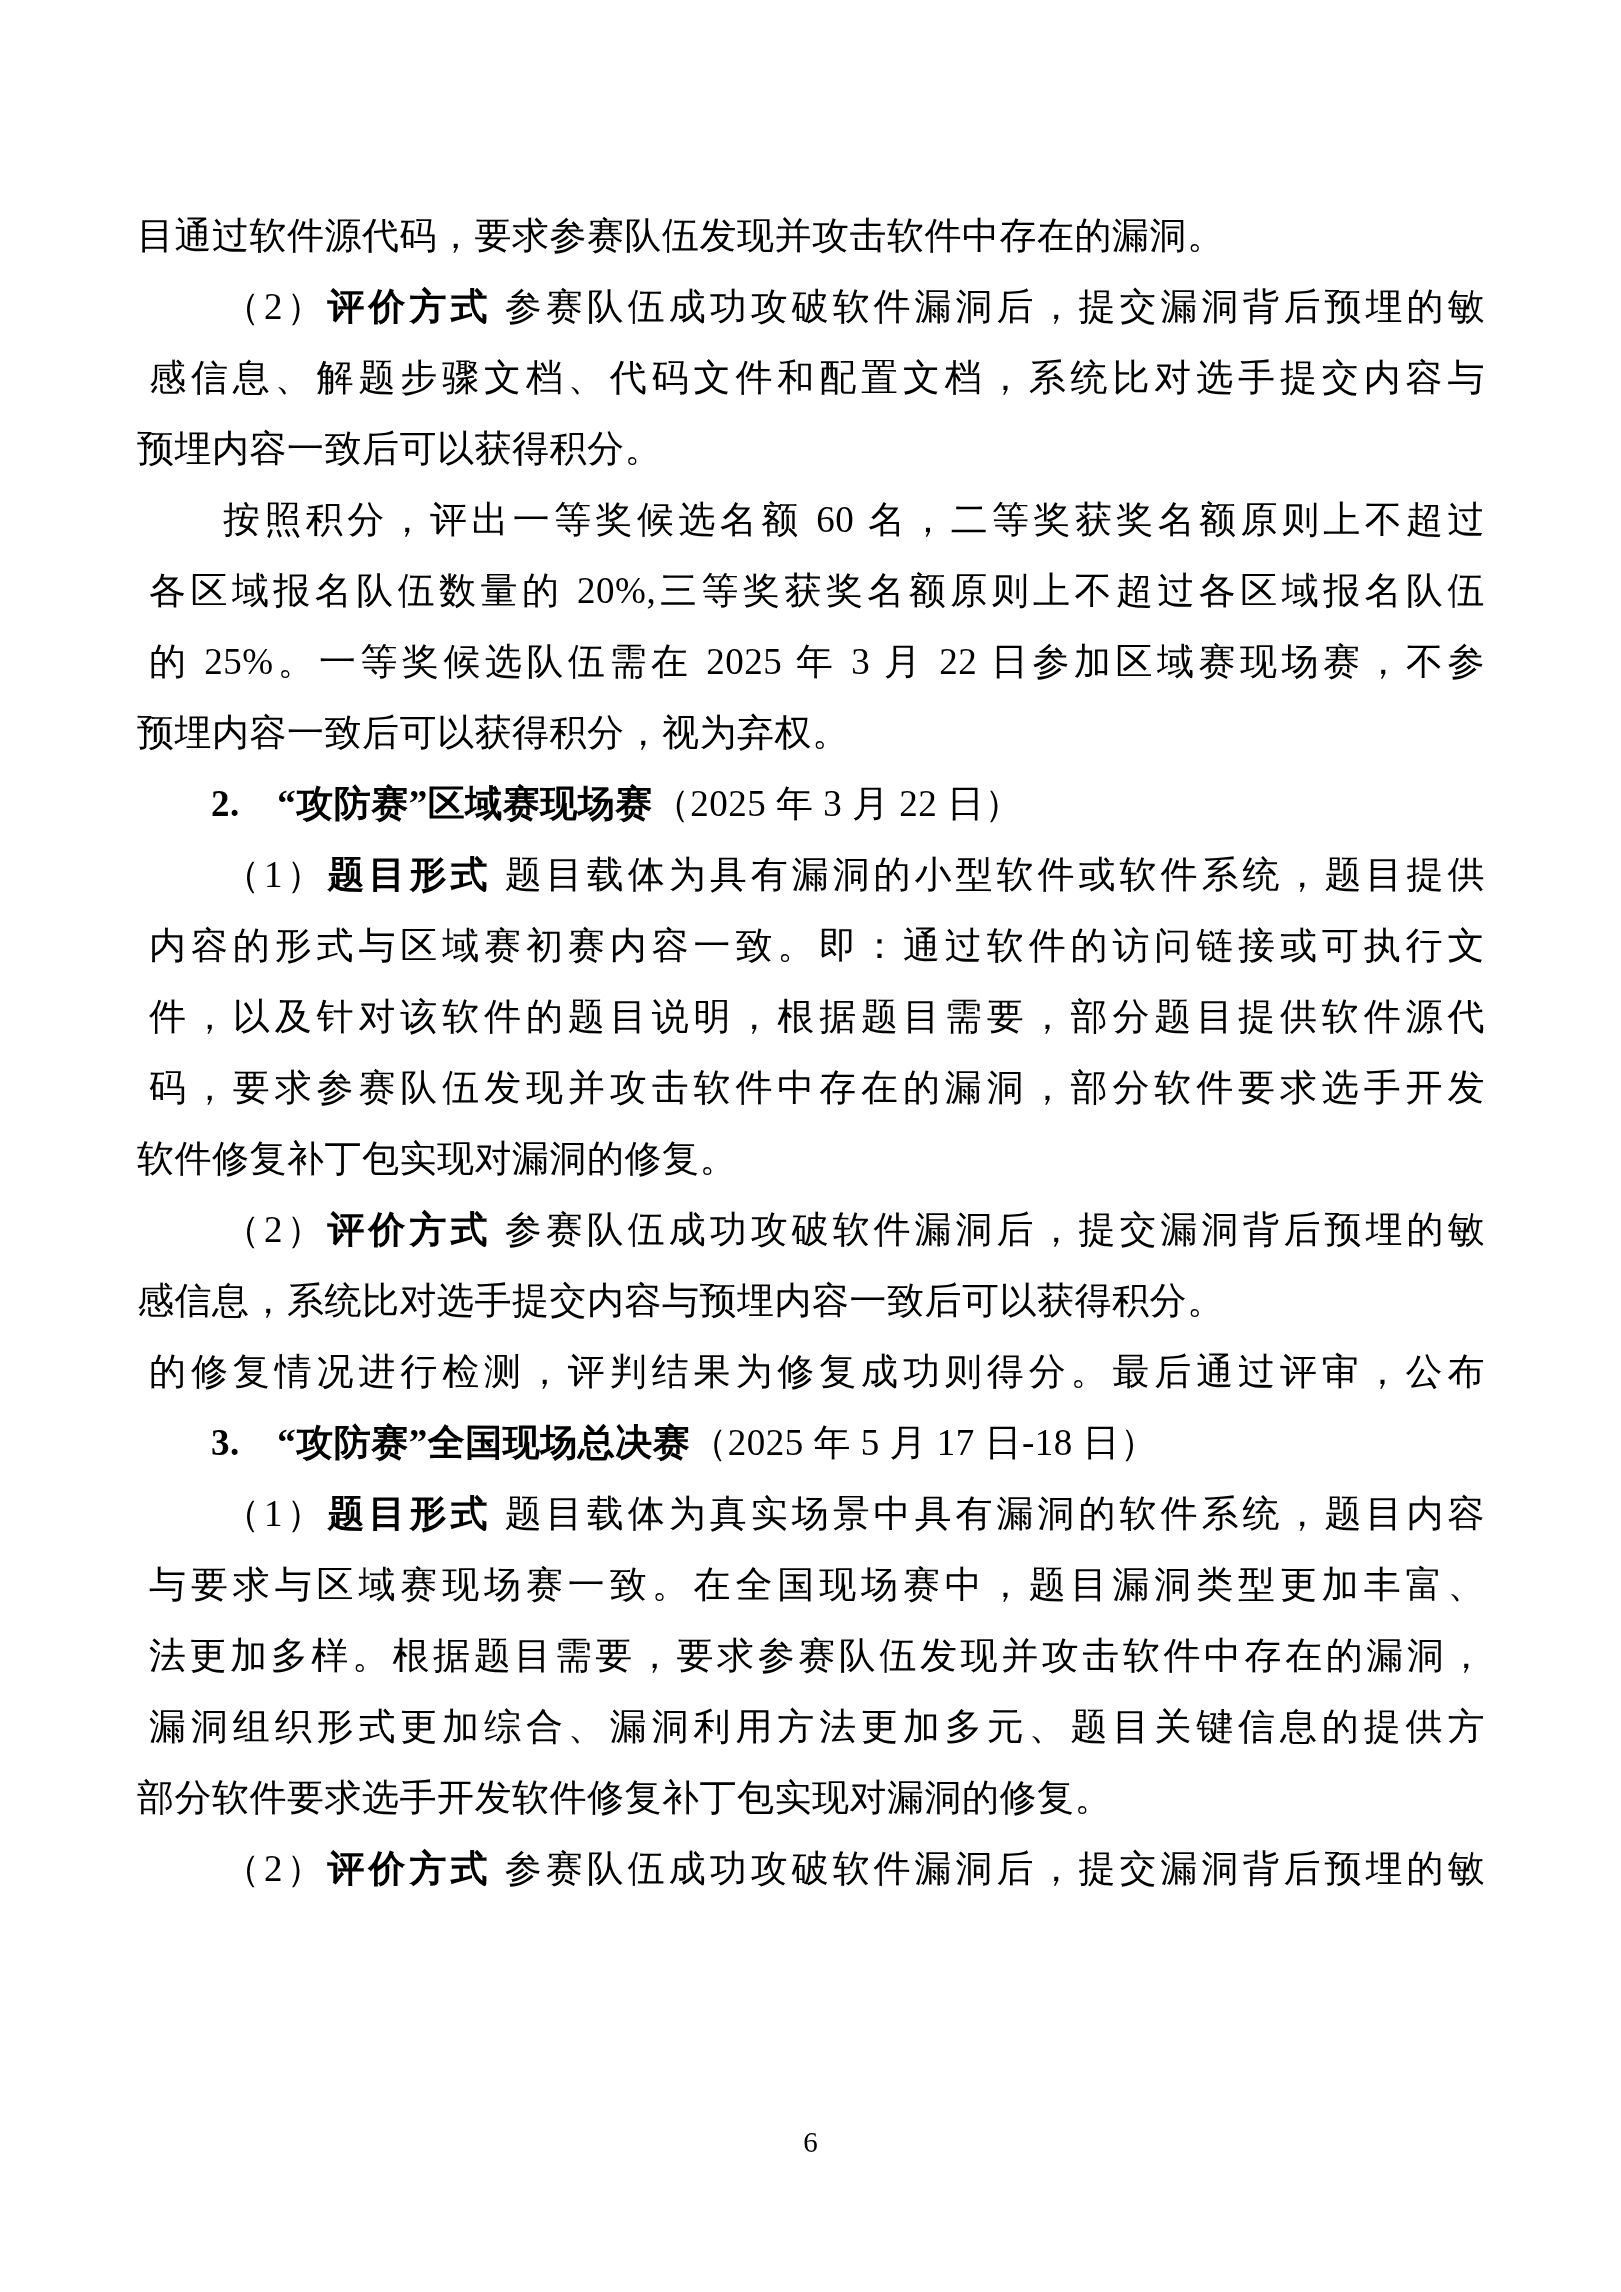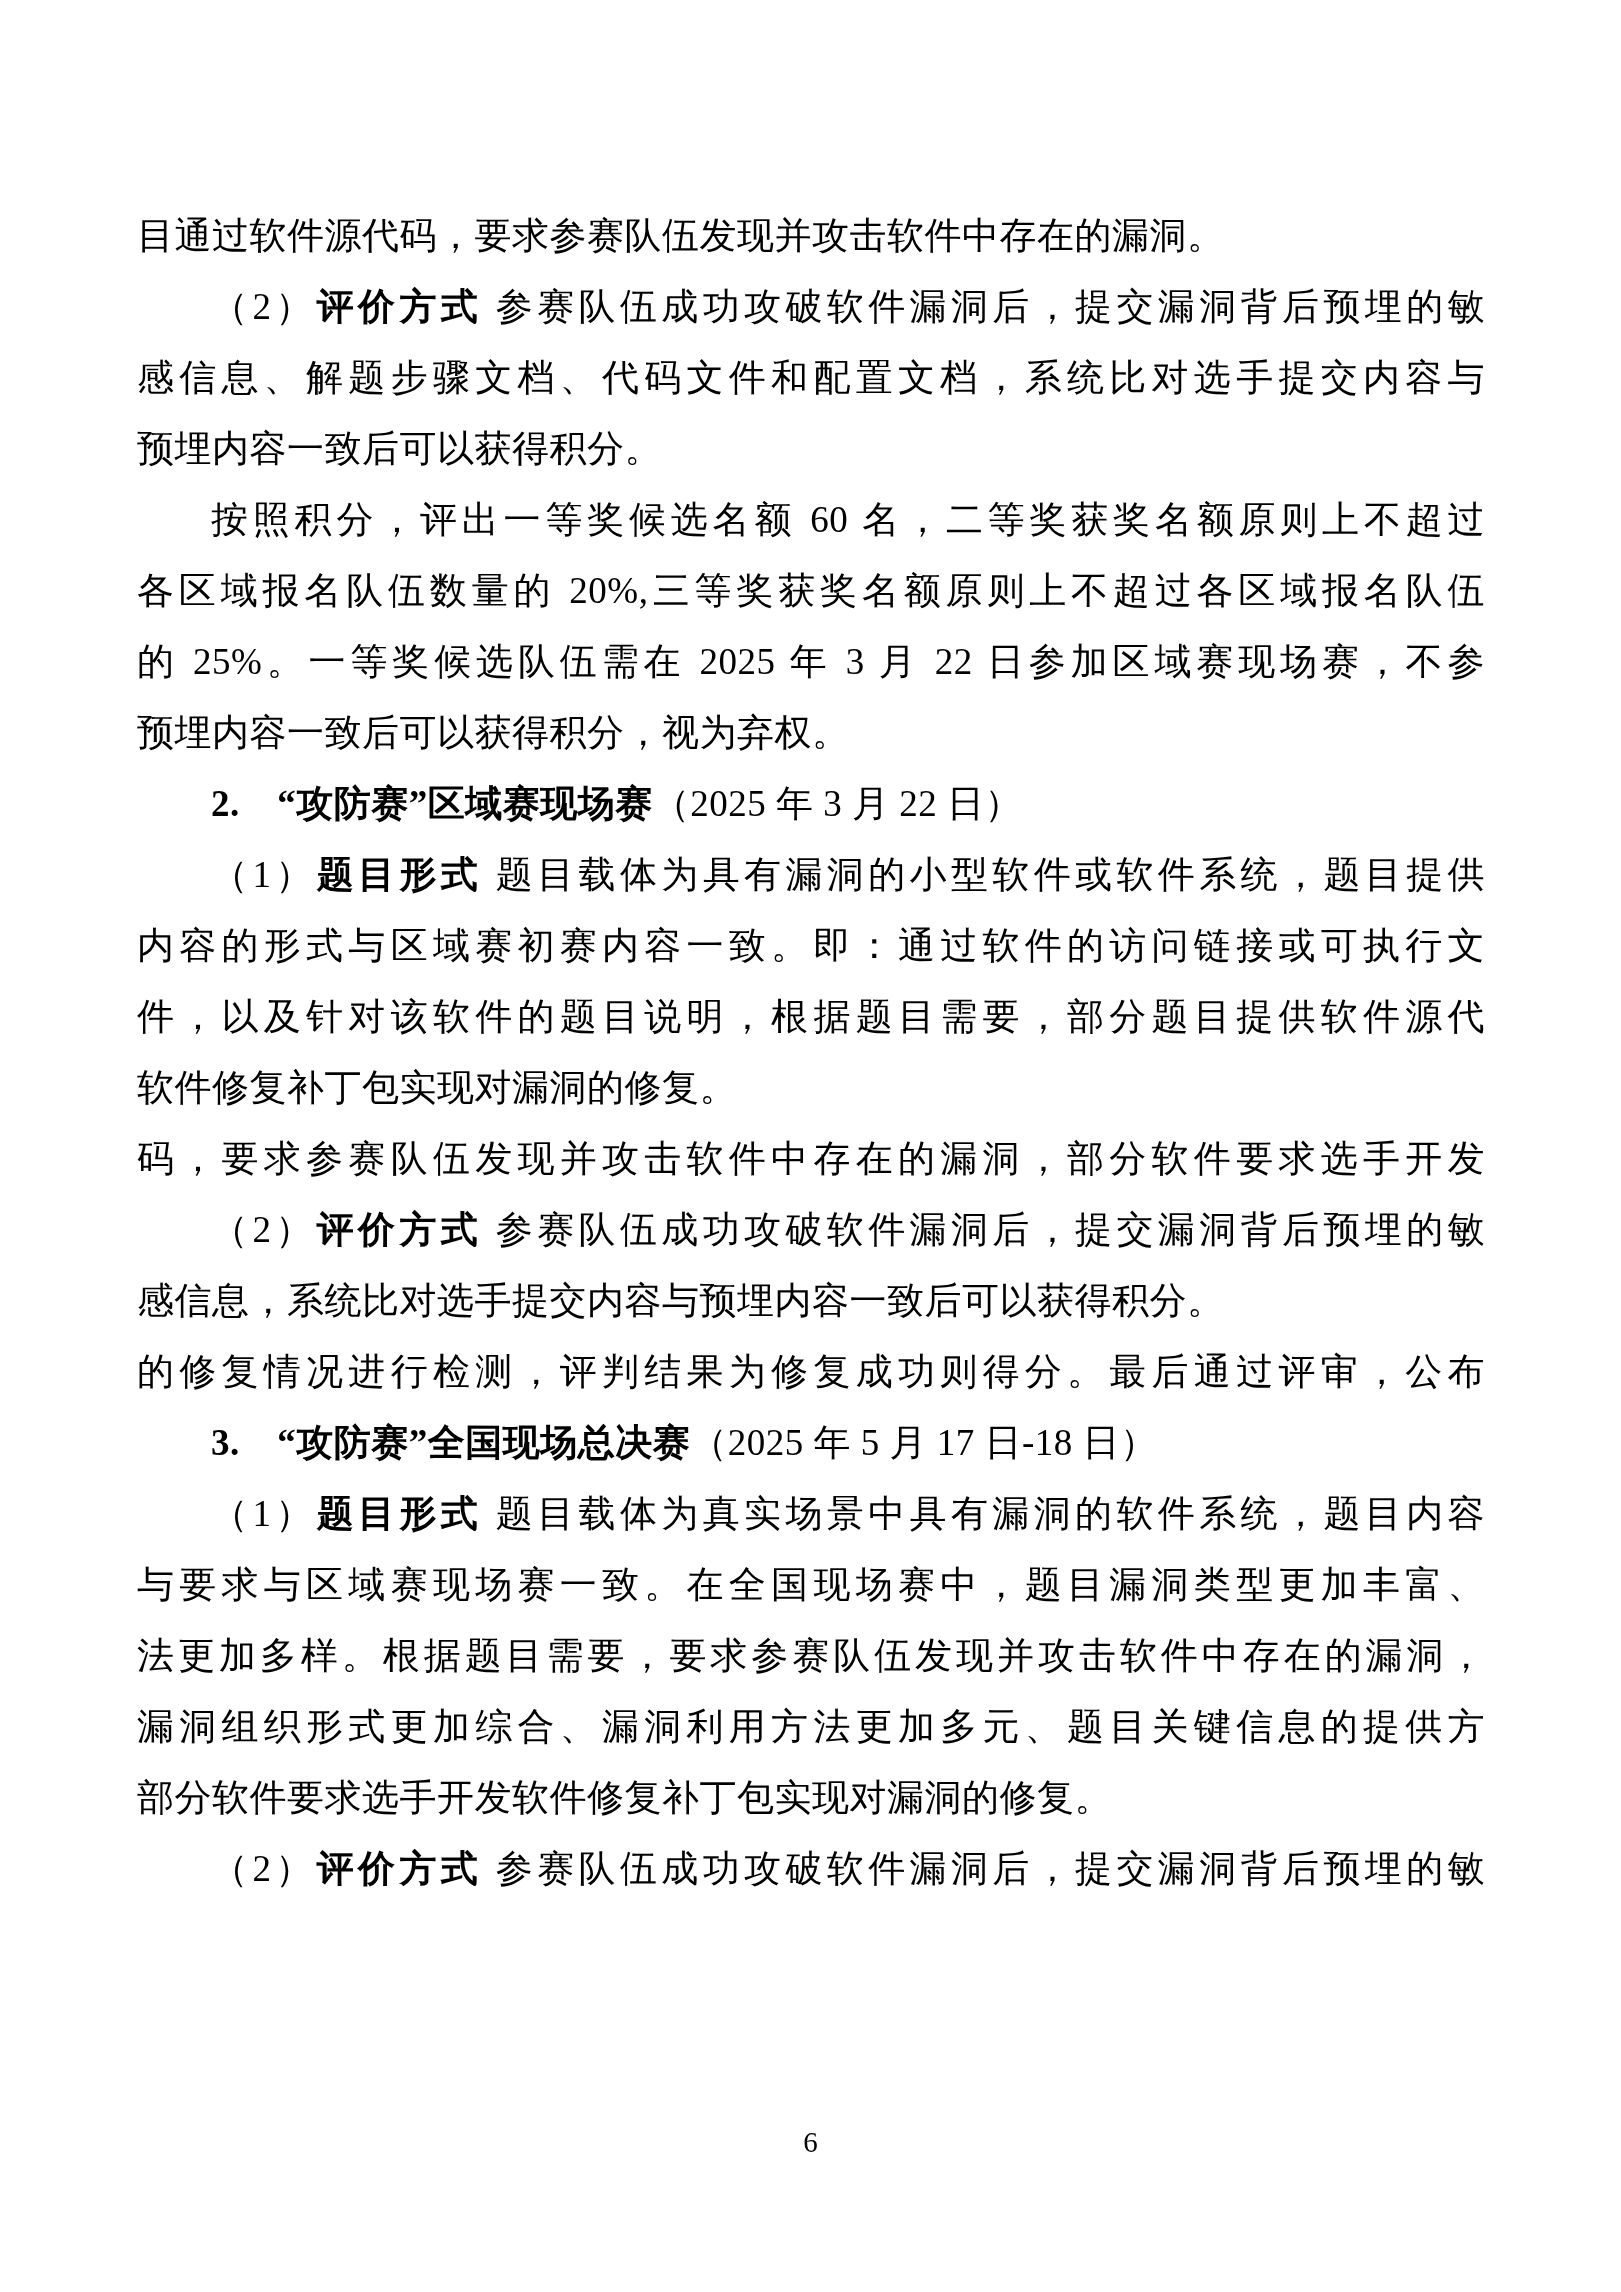--- a/index.html
+++ b/index.html
@@ -26,20 +26,21 @@
   .line {
     font-size: 37px;
     line-height: 71px;
     height: 71px;
     white-space: pre-wrap;
     letter-spacing: 0.5px;
   }
   .line.just {
     text-align: justify;
     text-align-last: justify;
+    margin-left: 12px;
   }
   .line.ind {
     text-indent: 74px;
   }
   .b {
     font-weight: bold;
   }
   .page-number {
     position: absolute;
     left: 0;
@@ -60,22 +61,22 @@
       <div class="line just"><span>感信息、解题步骤文档、代码文件和配置文档，系统比对选手提交内容与</span></div>
       <div class="line"><span>预埋内容一致后可以获得积分。</span></div>
       <div class="line just ind"><span>按照积分，评出一等奖候选名额 60 名，二等奖获奖名额原则上不超过</span></div>
       <div class="line just"><span>各区域报名队伍数量的 20%,三等奖获奖名额原则上不超过各区域报名队伍</span></div>
       <div class="line just"><span>的 25%。一等奖候选队伍需在 2025 年 3 月 22 日参加区域赛现场赛，不参</span></div>
       <div class="line"><span>预埋内容一致后可以获得积分，视为弃权。</span></div>
       <div class="line ind"><span class="b">2.　“攻防赛”区域赛现场赛</span><span>（2025 年 3 月 22 日）</span></div>
       <div class="line just ind"><span>（1）</span><span class="b">题目形式</span><span> 题目载体为具有漏洞的小型软件或软件系统，题目提供</span></div>
       <div class="line just"><span>内容的形式与区域赛初赛内容一致。即：通过软件的访问链接或可执行文</span></div>
       <div class="line just"><span>件，以及针对该软件的题目说明，根据题目需要，部分题目提供软件源代</span></div>
+      <div class="line just"><span>码，要求参赛队伍发现并攻击软件中存在的漏洞，部分软件要求选手开发</span></div>
       <div class="line"><span>软件修复补丁包实现对漏洞的修复。</span></div>
-      <div class="line just"><span>码，要求参赛队伍发现并攻击软件中存在的漏洞，部分软件要求选手开发</span></div>
       <div class="line just ind"><span>（2）</span><span class="b">评价方式</span><span> 参赛队伍成功攻破软件漏洞后，提交漏洞背后预埋的敏</span></div>
       <div class="line"><span>感信息，系统比对选手提交内容与预埋内容一致后可以获得积分。</span></div>
       <div class="line just"><span>的修复情况进行检测，评判结果为修复成功则得分。最后通过评审，公布</span></div>
       <div class="line ind"><span class="b">3.　“攻防赛”全国现场总决赛</span><span>（2025 年 5 月 17 日-18 日）</span></div>
       <div class="line just ind"><span>（1）</span><span class="b">题目形式</span><span> 题目载体为真实场景中具有漏洞的软件系统，题目内容</span></div>
       <div class="line just"><span>与要求与区域赛现场赛一致。在全国现场赛中，题目漏洞类型更加丰富、</span></div>
       <div class="line just"><span>法更加多样。根据题目需要，要求参赛队伍发现并攻击软件中存在的漏洞，</span></div>
       <div class="line just"><span>漏洞组织形式更加综合、漏洞利用方法更加多元、题目关键信息的提供方</span></div>
       <div class="line"><span>部分软件要求选手开发软件修复补丁包实现对漏洞的修复。</span></div>
       <div class="line just ind"><span>（2）</span><span class="b">评价方式</span><span> 参赛队伍成功攻破软件漏洞后，提交漏洞背后预埋的敏</span></div>

